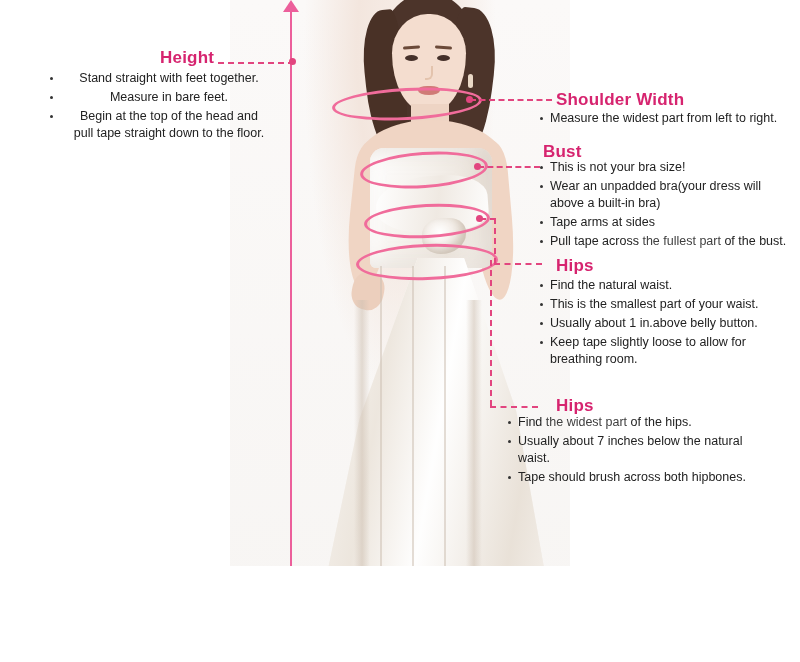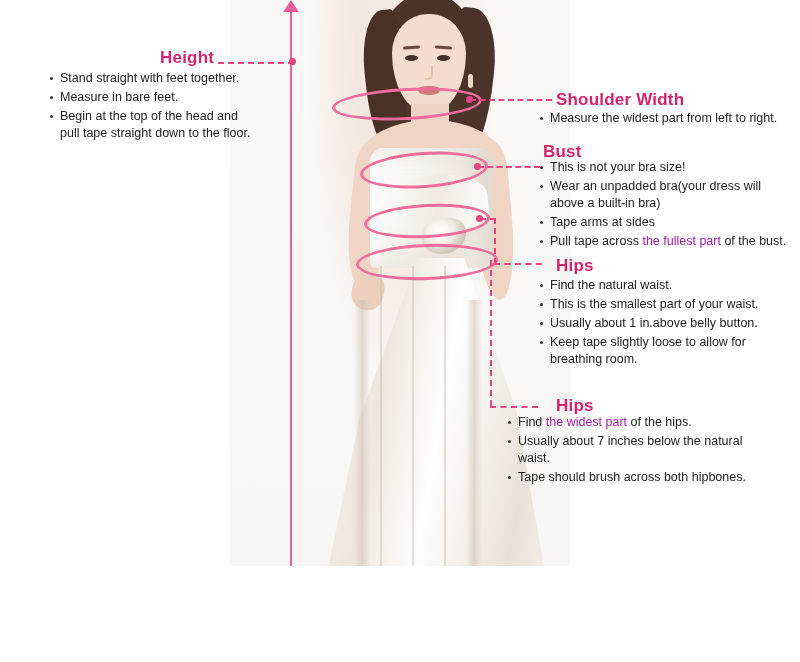--- a/index.html
+++ b/index.html
@@ -252,21 +252,21 @@
     margin-bottom: 2px;
   }
   .sub li:before {
     content: "";
     position: absolute;
     left: 2px; top: 7px;
     width: 3px; height: 3px;
     background: #333;
     border-radius: 50%;
   }
-  .hl { color: #a21caf; }
+  .hl { color: #404040; }
 </style>
 </head>
 <body>
 
 <div id="page">
 
   <div class="photo">
     <div class="hair-back"></div>
     <div class="hair-left"></div>
     <div class="hair-right"></div>
@@ -319,21 +319,21 @@
   <div class="dashline" style="left:480px; top:218px; width:16px;"></div>
   <div class="dashline" style="left:494px; top:218px; width:2px; height:46px; border-top:none; border-left:2px dashed #e2457f;"></div>
   <div class="dashline" style="left:494px; top:263px; width:48px;"></div>
   <div class="dot" style="left:476px; top:215px;"></div>
 
   <div class="dashline" style="left:488px; top:406px; width:2px; height:0; border-top:none;"></div>
   <div class="dashline" style="left:490px; top:260px; width:2px; height:146px; border-top:none; border-left:2px dashed #e2457f;"></div>
   <div class="dashline" style="left:490px; top:406px; width:48px;"></div>
 
   <div class="label" style="left:160px; top:48px;">Height</div>
-  <div class="sub" style="left:48px; top:70px; width:230px;">
+  <div class="sub" style="left:48px; top:70px; width:230px;text-align:center;">
     <ul>
       <li>Stand straight with feet together.</li>
       <li>Measure in bare feet.</li>
       <li>
         <span>Begin at the top of the head and</span><br>
         <span>pull tape straight down to the floor.</span>
       </li>
     </ul>
   </div>
 

